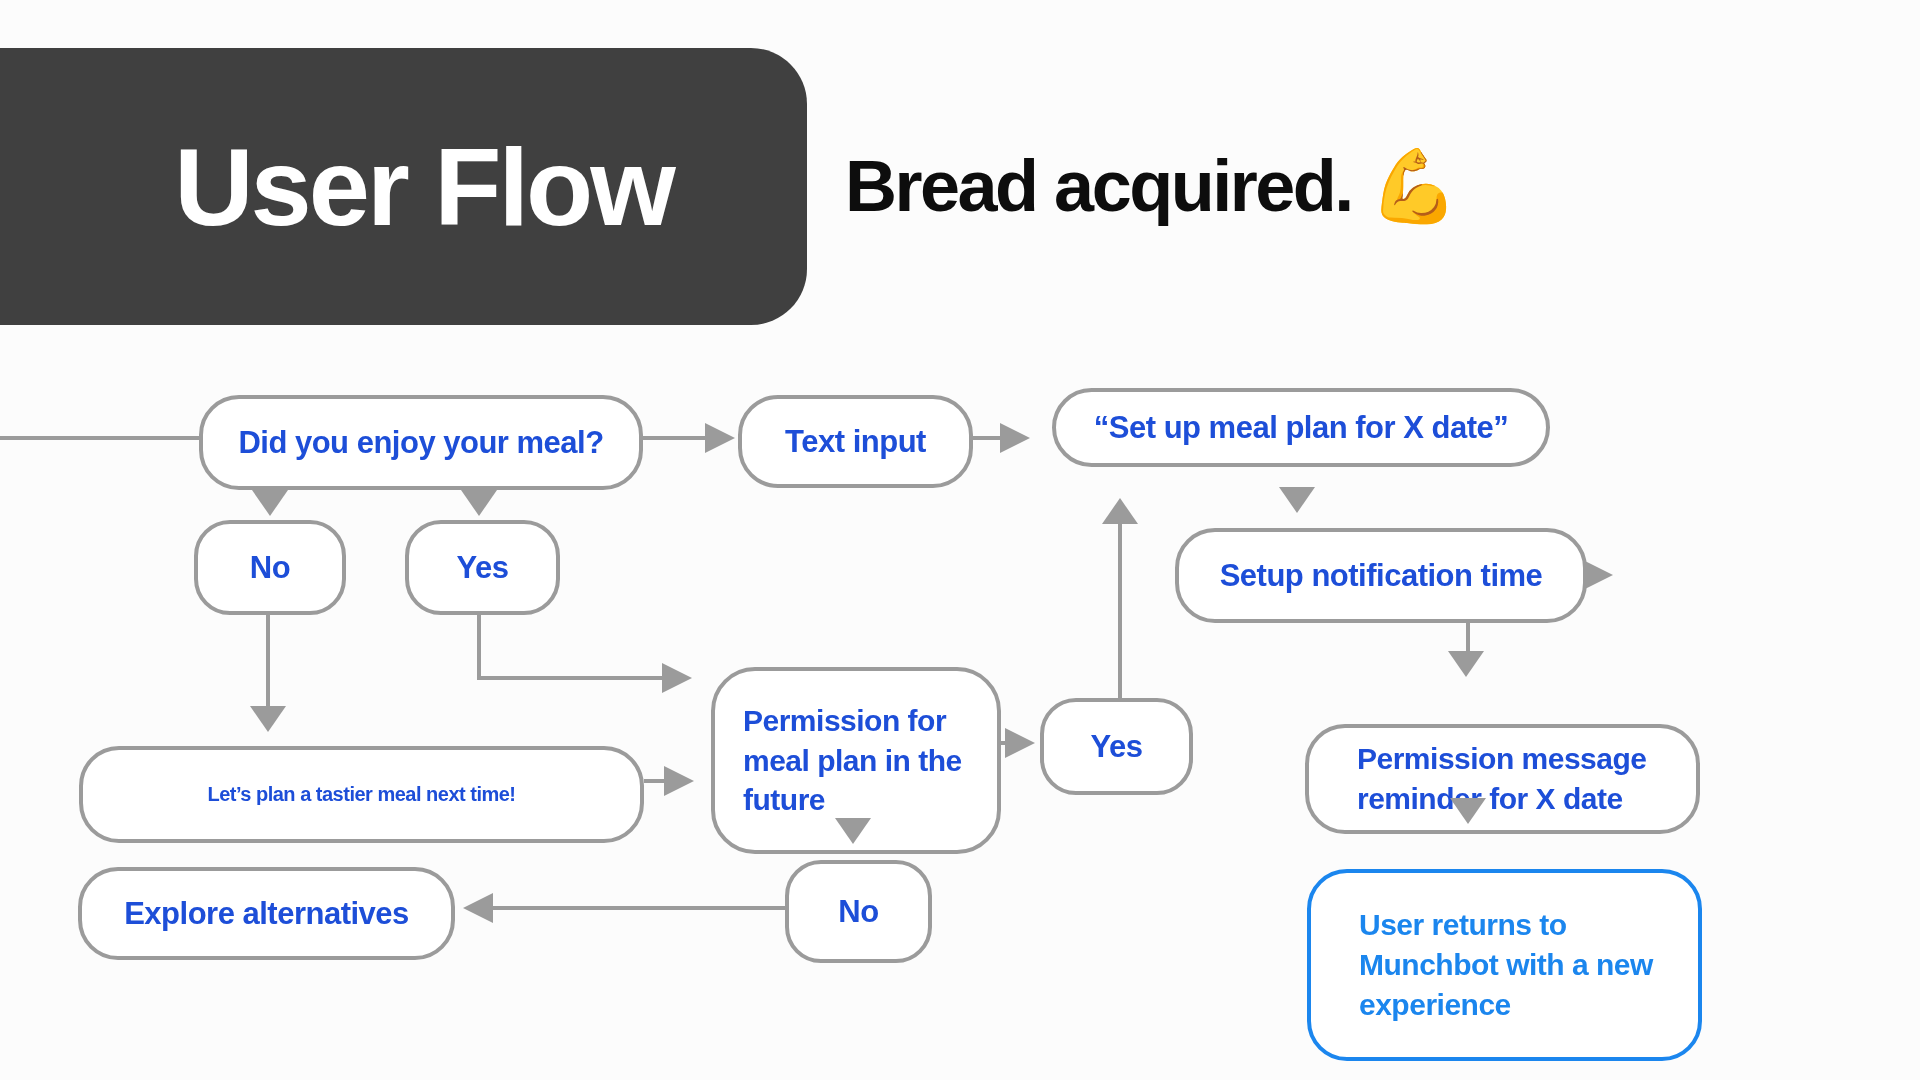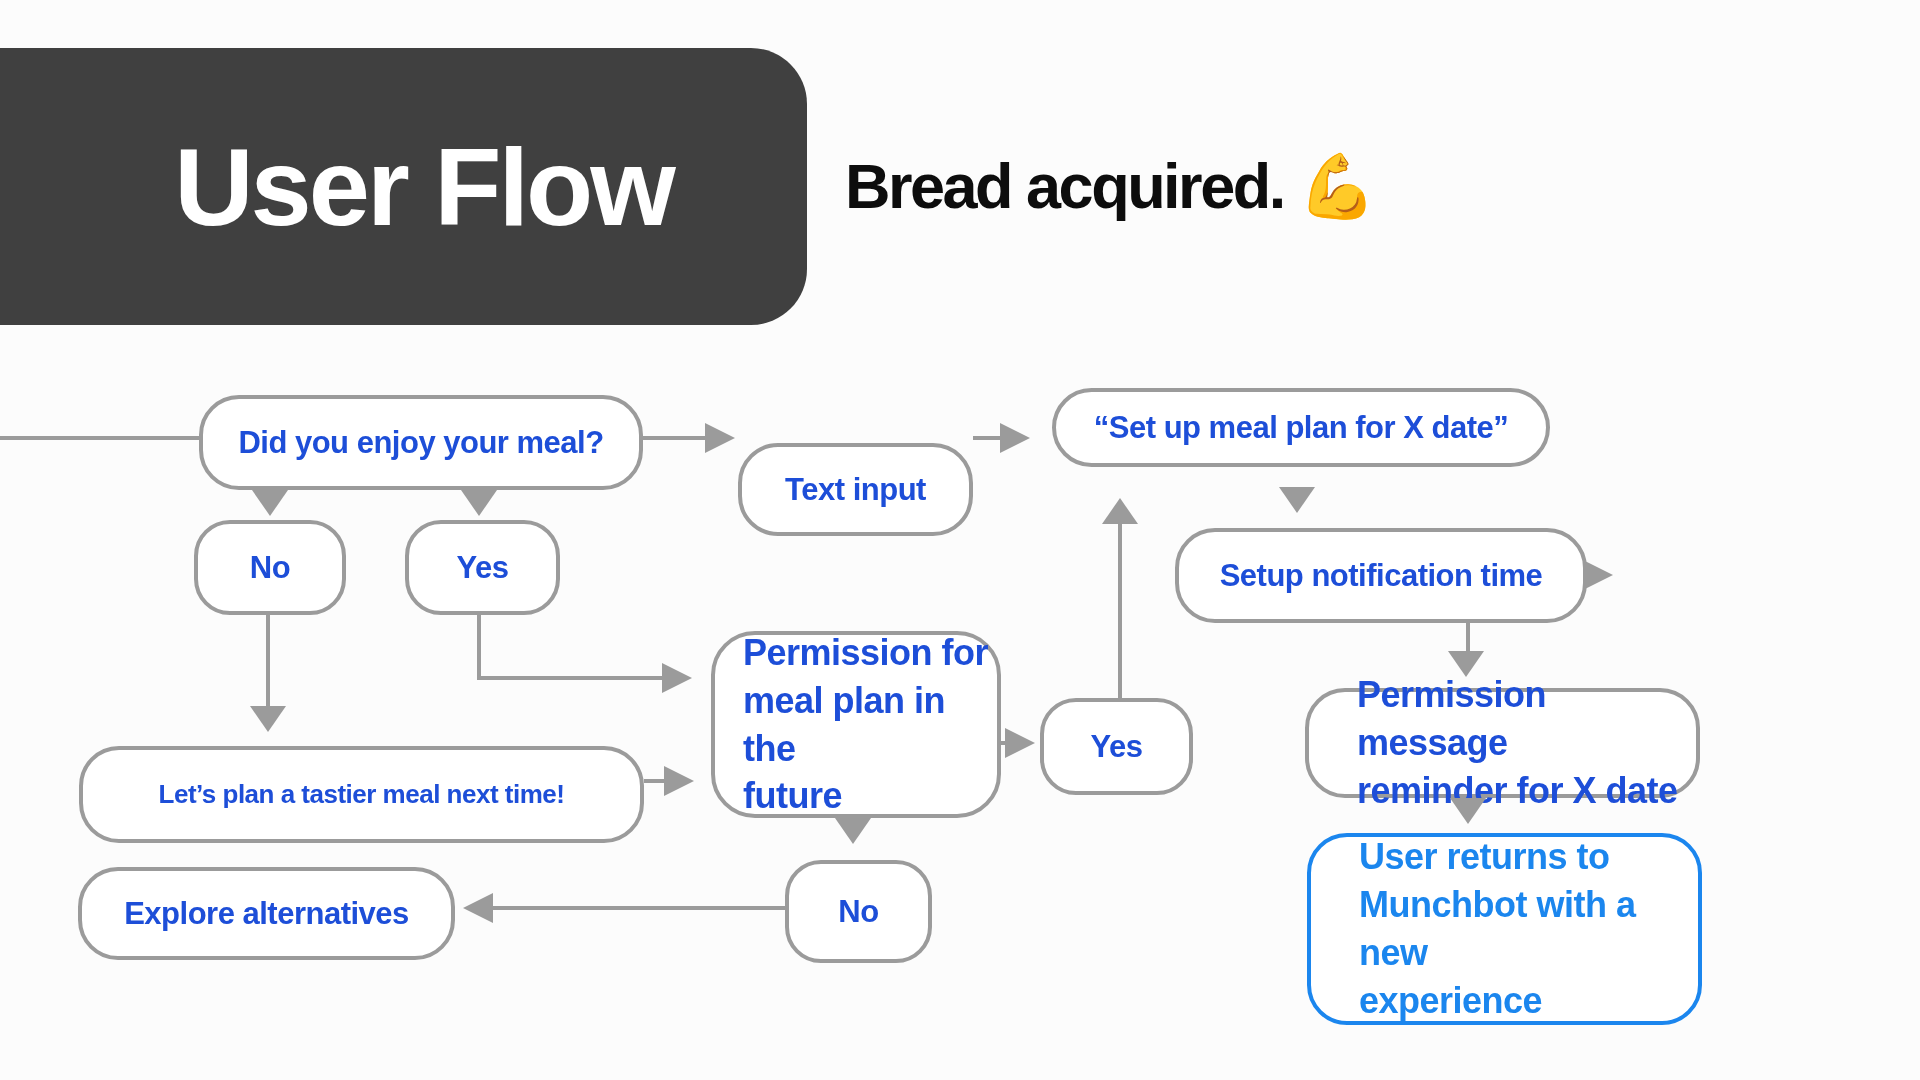--- a/index.html
+++ b/index.html
@@ -12,34 +12,34 @@
     position:absolute;left:0;top:48px;width:807px;height:277px;
     background:#404040;border-radius:0 56px 56px 0;
     display:flex;align-items:center;justify-content:center;padding-left:40px;box-sizing:border-box;
   }
   .title-box h1{
     margin:0;color:#ffffff;font-size:110px;font-weight:700;letter-spacing:-3px;white-space:nowrap;
   }
   .subtitle{
     position:absolute;left:845px;top:48px;height:277px;
     display:flex;align-items:center;
-    color:#0d0d0d;font-size:63px;font-weight:700;letter-spacing:-2.5px;white-space:nowrap;
+    color:#0d0d0d;font-size:72px;font-weight:700;letter-spacing:-2.5px;white-space:nowrap;
   }
   
   .node{
     position:absolute;box-sizing:border-box;background:#ffffff;
     border:4px solid #9b9b9b;border-radius:40px;
     display:flex;align-items:center;justify-content:center;
     color:#1d4ed8;font-size:31px;font-weight:700;letter-spacing:-0.5px;
     text-align:center;white-space:nowrap;
   }
   .node.small{border-radius:36px;}
   .node.multiline{
     justify-content:flex-start;text-align:left;white-space:pre-line;
-    font-size:36px;line-height:1.33;padding-left:28px;
+    font-size:30px;line-height:1.33;padding-left:28px;margin-top:36px;
   }
   .node.pad-lg{padding-left:48px;}
   .node.accent{border-color:#1b86ee;color:#1b86ee;}
   
   .hline,.vline{position:absolute;background:#9b9b9b;}
   .hline{height:4px;}
   .vline{width:4px;}
   .tri{position:absolute;width:0;height:0;}
   .tri-r{border-top:15px solid transparent;border-bottom:15px solid transparent;border-left:30px solid #9b9b9b;}
   .tri-l{border-top:15px solid transparent;border-bottom:15px solid transparent;border-right:30px solid #9b9b9b;}
@@ -56,37 +56,37 @@
   </div>
   <div class="subtitle">Bread acquired. 💪</div>
 
   <div class="hline" style="left:0;top:436px;width:201px;"></div>
 
   <div class="node" style="left:199px;top:395px;width:444px;height:95px;">Did you enjoy your meal?</div>
 
   <div class="hline" style="left:643px;top:436px;width:63px;"></div>
   <div class="tri tri-r" style="left:705px;top:423px;"></div>
 
-  <div class="node" style="left:738px;top:395px;width:235px;height:93px;margin-top:48px;">Text input</div>
+  <div class="node" style="left:738px;top:395px;width:235px;height:93px;">Text input</div>
 
   <div class="hline" style="left:973px;top:436px;width:28px;"></div>
   <div class="tri tri-r" style="left:1000px;top:423px;"></div>
 
   <div class="node" style="left:1052px;top:388px;width:498px;height:79px;">“Set up meal plan for X date”</div>
 
   <div class="tri tri-d" style="left:252px;top:490px;"></div>
   <div class="tri tri-d" style="left:461px;top:490px;"></div>
 
   <div class="node small" style="left:194px;top:520px;width:152px;height:95px;">No</div>
   <div class="node small" style="left:405px;top:520px;width:155px;height:95px;">Yes</div>
 
   <div class="vline" style="left:266px;top:615px;height:91px;"></div>
   <div class="tri tri-d" style="left:250px;top:706px;"></div>
 
-  <div class="node" style="left:79px;top:746px;width:565px;height:97px;font-size:26px;">Let’s plan a tastier meal next time!</div>
+  <div class="node" style="left:79px;top:746px;width:565px;height:97px;font-size:20px;">Let’s plan a tastier meal next time!</div>
 
   <div class="vline" style="left:477px;top:615px;height:65px;"></div>
   <div class="hline" style="left:477px;top:676px;width:187px;"></div>
   <div class="tri tri-r" style="left:662px;top:663px;"></div>
 
   <div class="hline" style="left:644px;top:779px;width:22px;"></div>
   <div class="tri tri-r" style="left:664px;top:766px;"></div>
 
   <div class="node multiline" style="left:711px;top:631px;width:290px;height:187px;border-radius:44px;">Permission for
 meal plan in the

